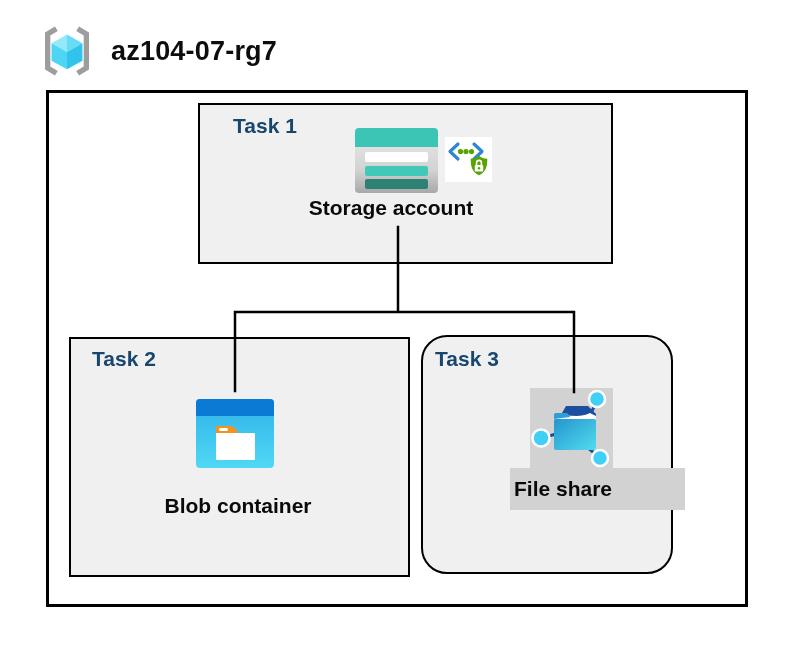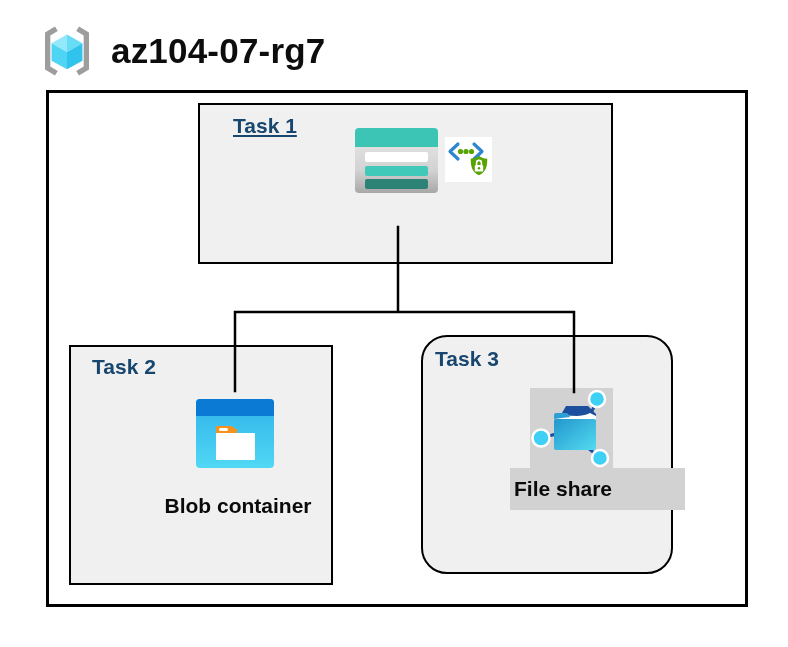--- a/index.html
+++ b/index.html
@@ -3,29 +3,29 @@
 <meta charset="utf-8">
 <style>
   html,body{margin:0;padding:0;background:#ffffff;}
   .canvas{
     position:relative;width:788px;height:647px;background:#ffffff;overflow:hidden;
     font-family:"Liberation Sans", sans-serif;
   }
   .abs{position:absolute;}
   
   .rg-header{left:38px;top:22px;display:flex;align-items:center;gap:15px;}
-  .rg-name{font-size:35px;font-weight:700;color:#0d0d0d;letter-spacing:0.2px;}
+  .rg-name{font-size:27px;font-weight:700;color:#0d0d0d;letter-spacing:0.2px;}
   
   .outer-box{left:46px;top:90px;width:702px;height:517px;border:3px solid #000;box-sizing:border-box;background:#fff;}
   .task-box{background:#f0f0f0;border:2.5px solid #000;box-sizing:border-box;}
   .task1{left:198px;top:103px;width:415px;height:161px;}
-  .task2{left:69px;top:345px;width:264px;height:240px;}
+  .task2{left:69px;top:337px;width:341px;height:240px;}
   .task3{left:421px;top:335px;width:252px;height:239px;border-radius:26px;}
   .task-label{position:absolute;font-size:21px;font-weight:700;color:#17466e;}
-  .t1-label{left:33px;top:9px;text-decoration:underline;}
+  .t1-label{left:33px;top:9px;}
   .t2-label{left:21px;top:8px;}
   .t3-label{left:12px;top:10px;}
   .item-label{font-size:21px;font-weight:700;color:#0a0a0a;white-space:nowrap;}
   .center-x{transform:translateX(-50%);}
   
   .fs-band{left:510px;top:468px;width:175px;height:42px;background:#d2d2d2;display:flex;align-items:center;padding-left:4px;box-sizing:border-box;}
   
   .connectors{left:0;top:0;pointer-events:none;}
 </style>
 </head>
@@ -69,20 +69,21 @@
     <path d="M13 7 L5 14.5 L13 22" fill="none" stroke="#2e86d1" stroke-width="3.2" stroke-linecap="round" stroke-linejoin="round"></path>
     <path d="M29 7 L37 14.5 L29 22" fill="none" stroke="#2e86d1" stroke-width="3.2" stroke-linecap="round" stroke-linejoin="round"></path>
     <circle cx="15.5" cy="14.5" r="2.6" fill="#57a300"></circle>
     <circle cx="21" cy="14.5" r="2.6" fill="#57a300"></circle>
     <circle cx="26.5" cy="14.5" r="2.6" fill="#57a300"></circle>
     <path d="M34 19 c3 2.2 6 2.7 8.3 2.7 c0 8.3 -1.6 13.3 -8.3 16.5 c-6.7 -3.2 -8.3 -8.2 -8.3 -16.5 c2.3 0 5.3 -0.5 8.3 -2.7 z" fill="#57a300"></path>
     <path d="M31.6 28 v-2.2 a2.4 2.4 0 0 1 4.8 0 V28" fill="none" stroke="#ffffff" stroke-width="1.6"></path>
     <rect x="29.8" y="28" width="8.4" height="6.6" rx="1.2" fill="#ffffff"></rect>
     <circle cx="34" cy="31.2" r="1.2" fill="#57a300"></circle>
   </svg>
+  <span class="abs item-label center-x" style="left:391px;top:196px;">Storage account</span>
 
   <div class="abs task-box task2">
     <span class="task-label t2-label">Task 2</span>
   </div>
   <svg class="abs" style="left:196px;top:399px;" width="78" height="69" viewBox="0 0 78 69">
     <defs>
       <linearGradient id="g-blob" x1="0" y1="0" x2="0" y2="1">
         <stop offset="0" stop-color="#2fb2e9"></stop>
           <stop offset="1" stop-color="#50d8f4"></stop>
       </linearGradient>

